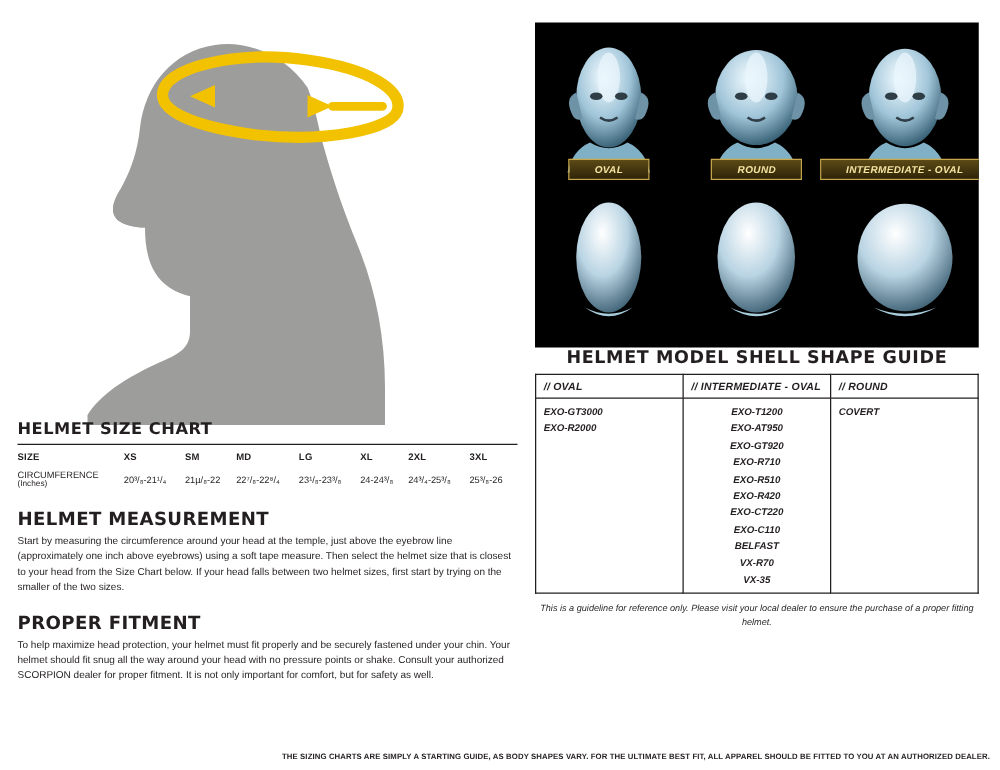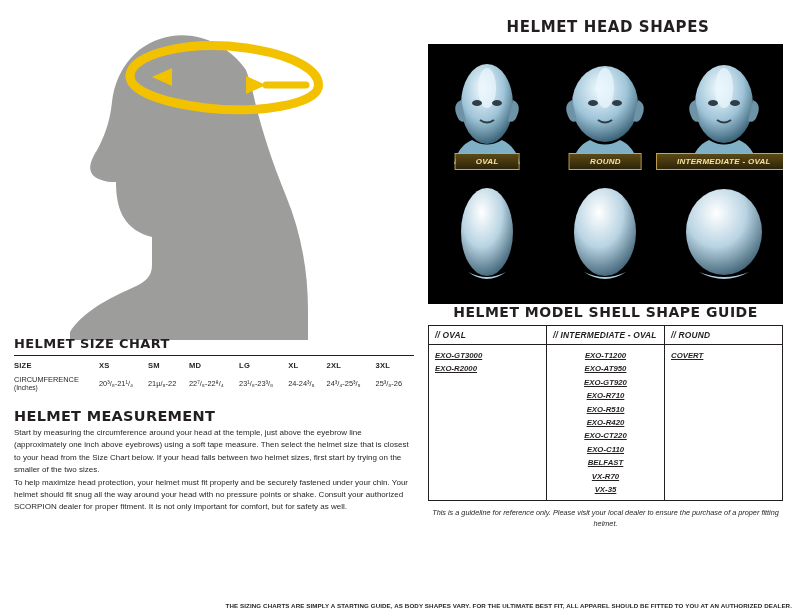--- a/index.html
+++ b/index.html
@@ -190,21 +190,21 @@
   table.guide-table th.center,
   table.guide-table td.center {
     text-align: center;
   }
   table.guide-table td {
     font-size: 7.8px;
     font-style: italic;
     font-weight: bold;
     line-height: 1.72;
   }
-  .model-list { list-style: none; margin: 0; padding: 0; text-decoration: underline; }
+  .model-list { list-style: none; margin: 0; padding: 0; }
 
   .guide-note {
     font-size: 7.3px;
     font-style: italic;
     text-align: center;
     line-height: 1.5;
     margin: 7px 4px 0 4px;
   }
 
   
@@ -292,27 +292,27 @@
             <td>24³/₄-25³/₈</td>
             <td>25³/₈-26</td>
           </tr>
         </tbody>
       </table>
 
 
       <h3 class="sec-title">HELMET MEASUREMENT</h3>
       <p class="sec-body">Start by measuring the circumference around your head at the temple, just above the eyebrow line (approximately one inch above eyebrows) using a soft tape measure. Then select the helmet size that is closest to your head from the Size Chart below. If your head falls between two helmet sizes, first start by trying on the smaller of the two sizes.</p>
 
+      <h3 class="sec-title">PROPER FITMENT</h3>
       <p class="sec-body">To help maximize head protection, your helmet must fit properly and be securely fastened under your chin. Your helmet should fit snug all the way around your head with no pressure points or shake. Consult your authorized SCORPION dealer for proper fitment. It is not only important for comfort, but for safety as well.</p>
     </div>
   </div>
 
   <div class="right-col">
 
-    <h2 class="rc-title">HELMET HEAD SHAPES</h2>
 
     <div class="shapes-panel">
 
       <div class="shape-row" style="top:4px;">
 
         <div class="shape-cell">
           <svg viewBox="0 0 118 128" width="118" height="128">
             <defs>
               <radialGradient id="g1" cx="42%" cy="30%" r="75%">
                 <stop offset="0%" stop-color="#f2fbff"></stop>

